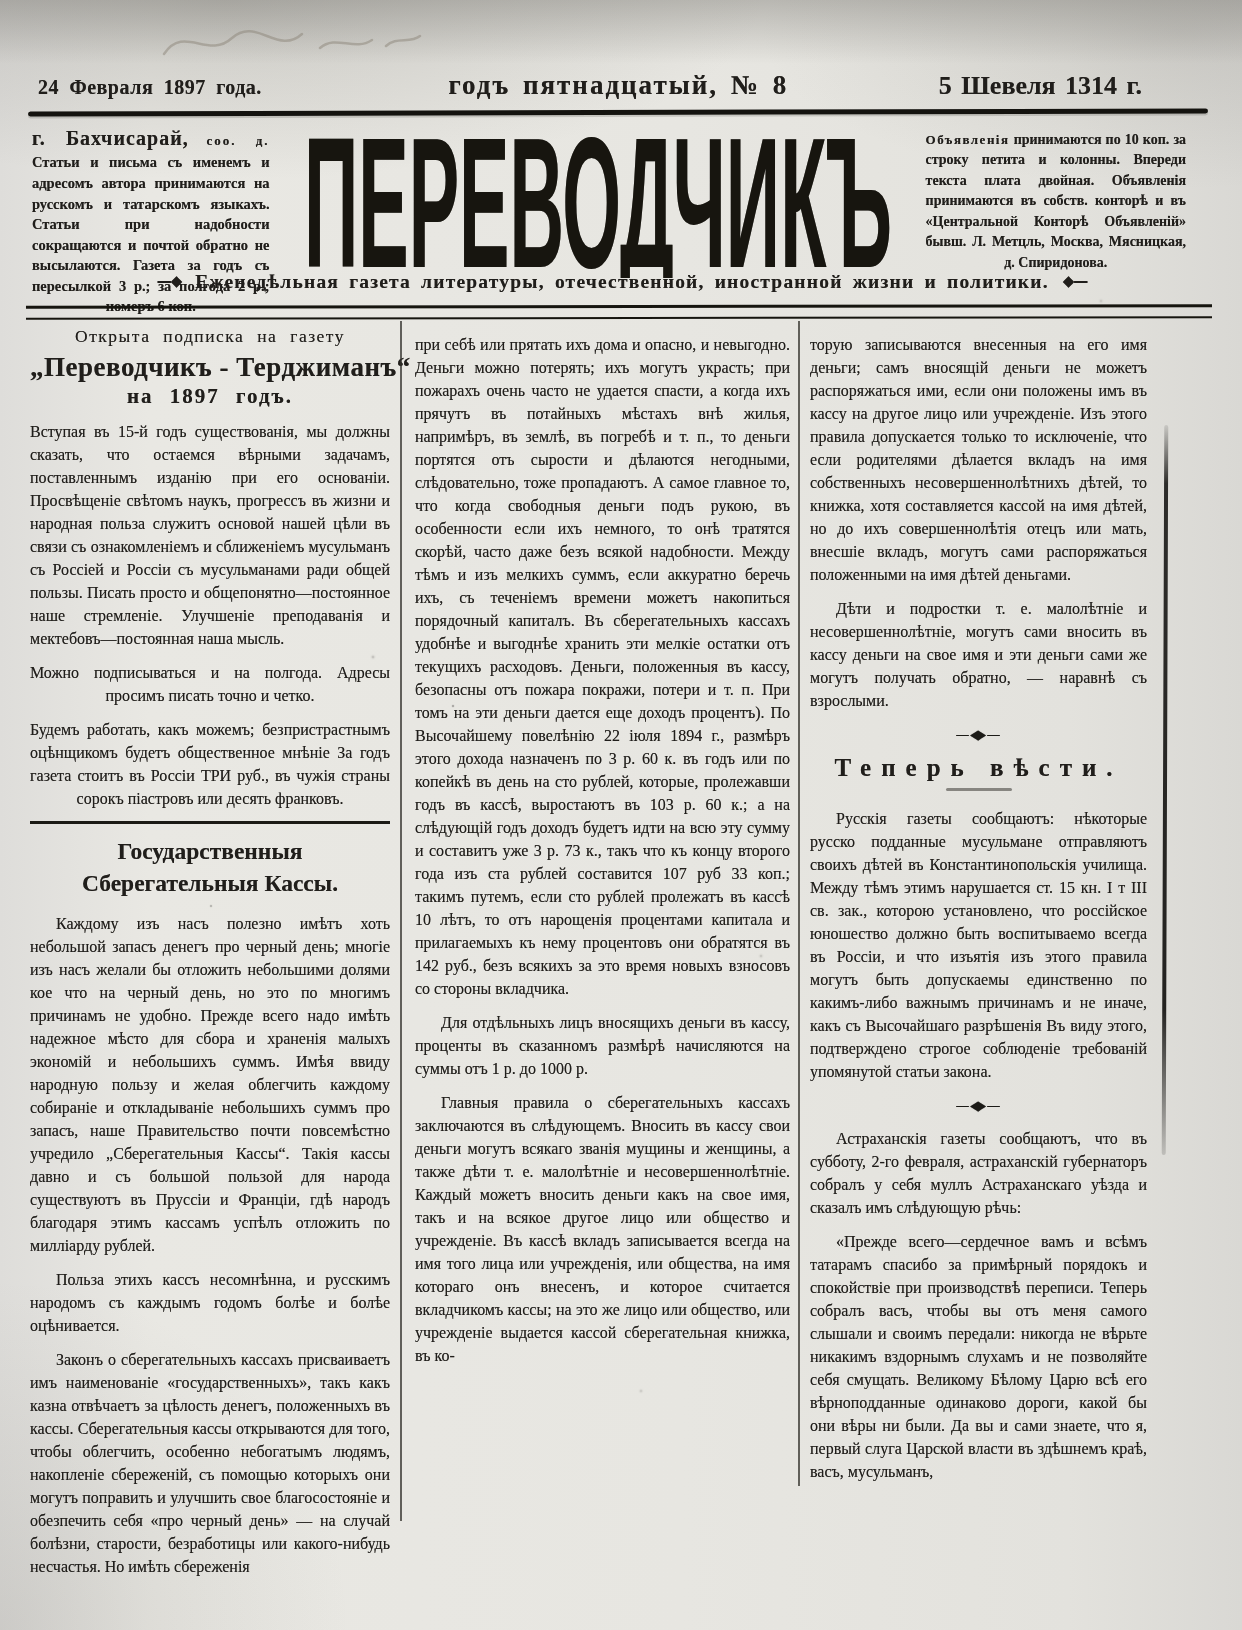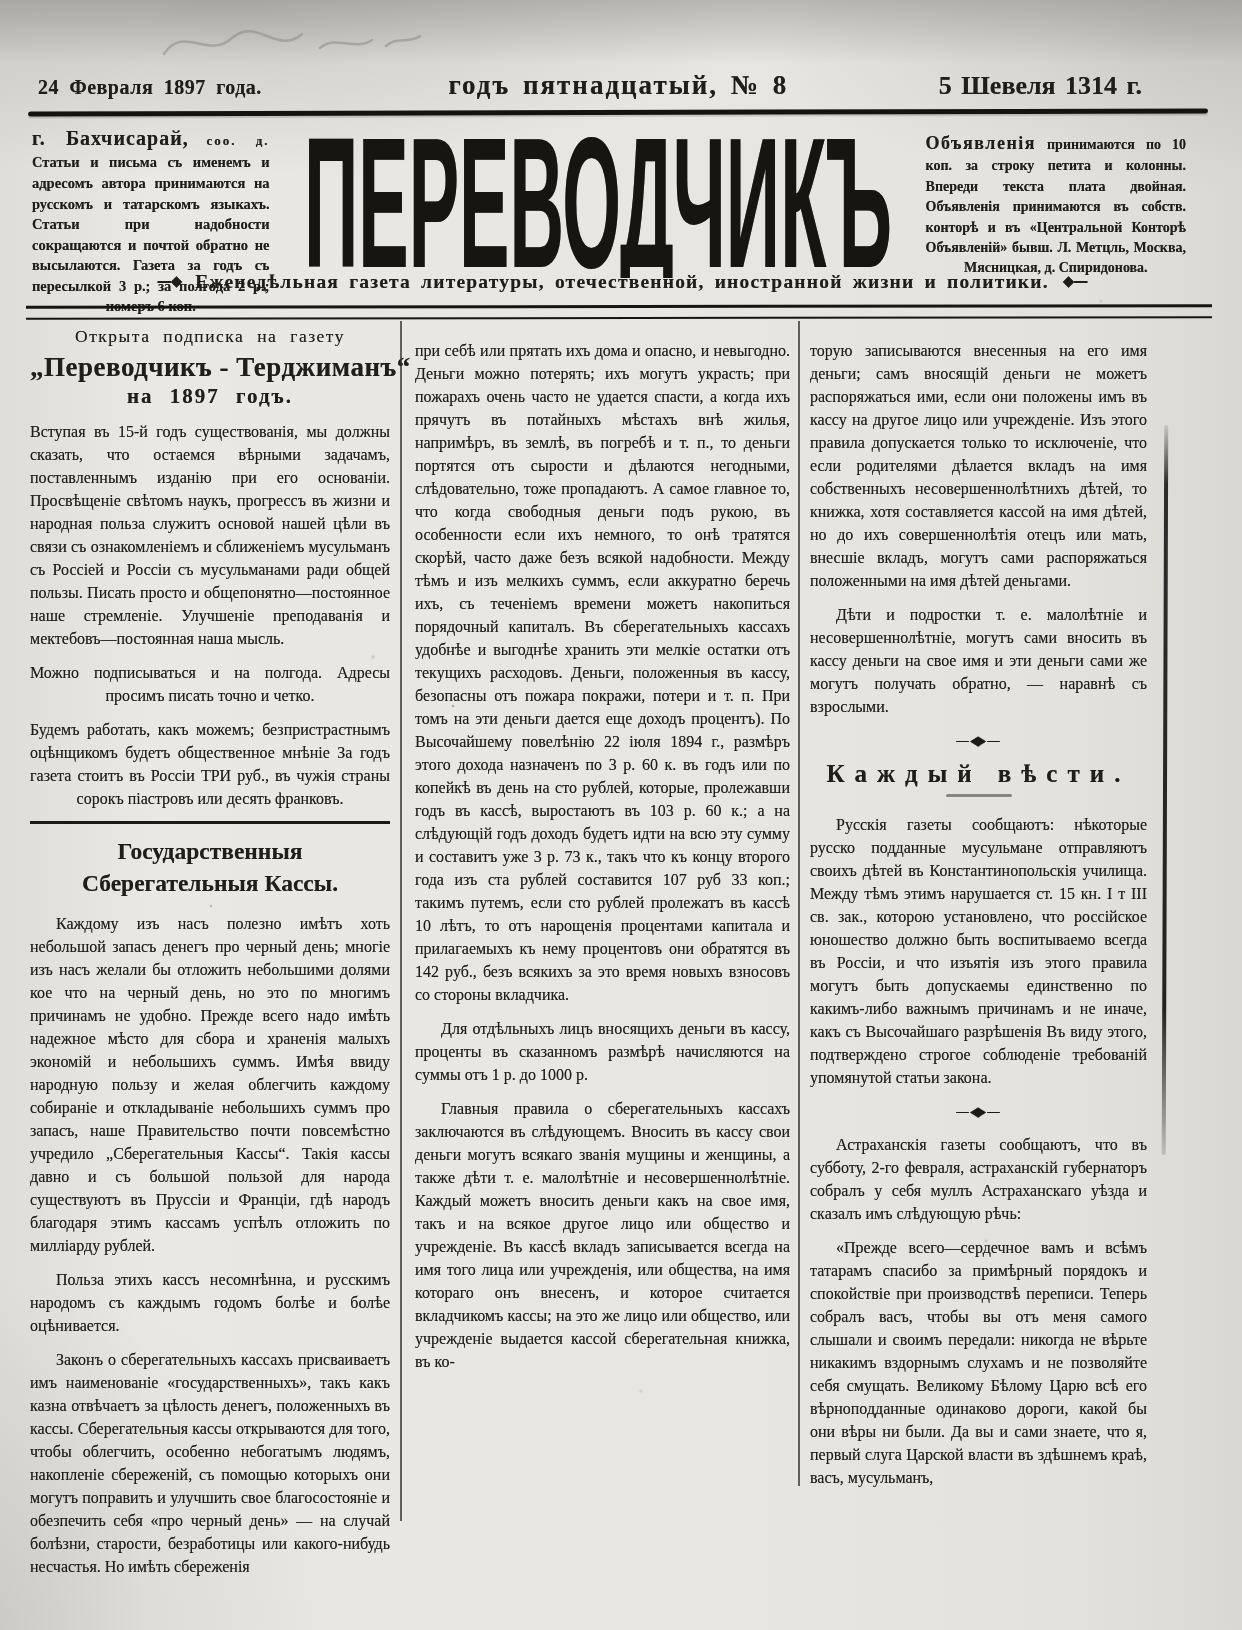--- a/index.html
+++ b/index.html
@@ -44,41 +44,41 @@
     position:absolute; top:124px; left:32px; right:56px;
     display:flex; gap:28px;
   }
   .notice{
     font-weight:bold; text-align:justify; text-align-last:center;
   }
   .notice-left { width:270px; font-size:14.5px; line-height:1.42; }
   .notice-left .lead { font-size:20px; letter-spacing:1px; }
   .notice-left .lead-suffix { font-size:13px; letter-spacing:2px; }
   .notice-right{ width:296px; font-size:14px; line-height:1.46; padding-top:6px; }
-  .notice-right .lead { font-size:18px; letter-spacing:1.5px; }
+  .notice-right .lead { font-size:13px; letter-spacing:1.5px; }
   .masthead-center{ flex:1; display:flex; justify-content:center; padding-top:4px; }
 
   
   .subtitle-row{
     position:absolute; top:271px; left:30px; right:28px;
     text-align:center; font-weight:bold; font-size:19.5px;
     letter-spacing:1.2px; word-spacing:4px; white-space:nowrap;
   }
   .fleuron{ font-family:"DejaVu Sans",sans-serif; font-size:15px; letter-spacing:-1px; vertical-align:2px; }
   .fleuron.l{ margin-right:14px; } .fleuron.r{ margin-left:14px; }
   .double-rule{
     position:absolute; top:305px; left:26px; right:30px; height:9px;
     border-top:3px solid #16150f; border-bottom:2px solid #16150f;
     transform:rotate(-.08deg);
   }
 
   
   .columns{ position:absolute; top:323px; left:30px; right:0; height:1300px; }
   .col{ position:absolute; top:0; text-align:justify; font-size:16px; line-height:23px; }
-  .col p{ margin:10px 0 11px; }
+  .col p{ margin:4px 0 11px; }
   .col1{ left:0;    width:360px; }
   .col2{ left:385px; width:375px; padding-top:6px; }
   .col3{ left:780px; width:337px; padding-top:6px; }
   .vrule{ position:absolute; top:-2px; width:2px; background:#33312c; opacity:.75; }
   .vr1{ left:370px; height:1200px; }
   .vr2{ left:768px; height:1165px; }
 
   .ind{ text-indent:26px; }
   .last-center{ text-align-last:center; }
 
@@ -166,21 +166,21 @@
       <p class="ind">Для отдѣльныхъ лицъ вносящихъ деньги въ кассу, проценты въ сказанномъ размѣрѣ начисляются на суммы отъ 1 р. до 1000 р.</p>
       <p class="ind">Главныя правила о сберегательныхъ кассахъ заключаются въ слѣдующемъ. Вносить въ кассу свои деньги могутъ всякаго званія мущины и женщины, а также дѣти т. е. малолѣтніе и несовершеннолѣтніе. Каждый можетъ вносить деньги какъ на свое имя, такъ и на всякое другое лицо или общество и учрежденіе. Въ кассѣ вкладъ записывается всегда на имя того лица или учрежденія, или общества, на имя котораго онъ внесенъ, и которое считается вкладчикомъ кассы; на это же лицо или общество, или учрежденіе выдается кассой сберегательная книжка, въ ко-</p>
     </div>
 
     <div class="vrule vr2"></div>
 
     <div class="col col3">
       <p>торую записываются внесенныя на его имя деньги; самъ вносящій деньги не можетъ распоряжаться ими, если они положены имъ въ кассу на другое лицо или учрежденіе. Изъ этого правила допускается только то исключеніе, что если родителями дѣлается вкладъ на имя собственныхъ несовершеннолѣтнихъ дѣтей, то книжка, хотя составляется кассой на имя дѣтей, но до ихъ совершеннолѣтія отецъ или мать, внесшіе вкладъ, могутъ сами распоряжаться положенными на имя дѣтей деньгами.</p>
       <p class="ind">Дѣти и подростки т. е. малолѣтніе и несовершеннолѣтніе, могутъ сами вносить въ кассу деньги на свое имя и эти деньги сами же могутъ получать обратно, — наравнѣ съ взрослыми.</p>
       <p class="orn"><span>—</span><span class="dia">◆</span><span>—</span></p>
-      <p class="news-title">Каждый вѣсти.</p>
+      <p class="news-title">Теперь вѣсти.</p>
       <div class="small-rule"></div>
       <p class="ind">Русскія газеты сообщаютъ: нѣкоторые русско подданные мусульмане отправляютъ своихъ дѣтей въ Константинопольскія училища. Между тѣмъ этимъ нарушается ст. 15 кн. I т III св. зак., которою установлено, что россійское юношество должно быть воспитываемо всегда въ Россіи, и что изъятія изъ этого правила могутъ быть допускаемы единственно по какимъ-либо важнымъ причинамъ и не иначе, какъ съ Высочайшаго разрѣшенія Въ виду этого, подтверждено строгое соблюденіе требованій упомянутой статьи закона.</p>
       <p class="orn"><span>—</span><span class="dia">◆</span><span>—</span></p>
       <p class="ind">Астраханскія газеты сообщаютъ, что въ субботу, 2-го февраля, астраханскій губернаторъ собралъ у себя муллъ Астраханскаго уѣзда и сказалъ имъ слѣдующую рѣчь:</p>
       <p class="ind">«Прежде всего—сердечное вамъ и всѣмъ татарамъ спасибо за примѣрный порядокъ и спокойствіе при производствѣ переписи. Теперь собралъ васъ, чтобы вы отъ меня самого слышали и своимъ передали: никогда не вѣрьте никакимъ вздорнымъ слухамъ и не позволяйте себя смущать. Великому Бѣлому Царю всѣ его вѣрноподданные одинаково дороги, какой бы они вѣры ни были. Да вы и сами знаете, что я, первый слуга Царской власти въ здѣшнемъ краѣ, васъ, мусульманъ,</p>
     </div>
 
   </div>
 
   <div class="streak"></div>

